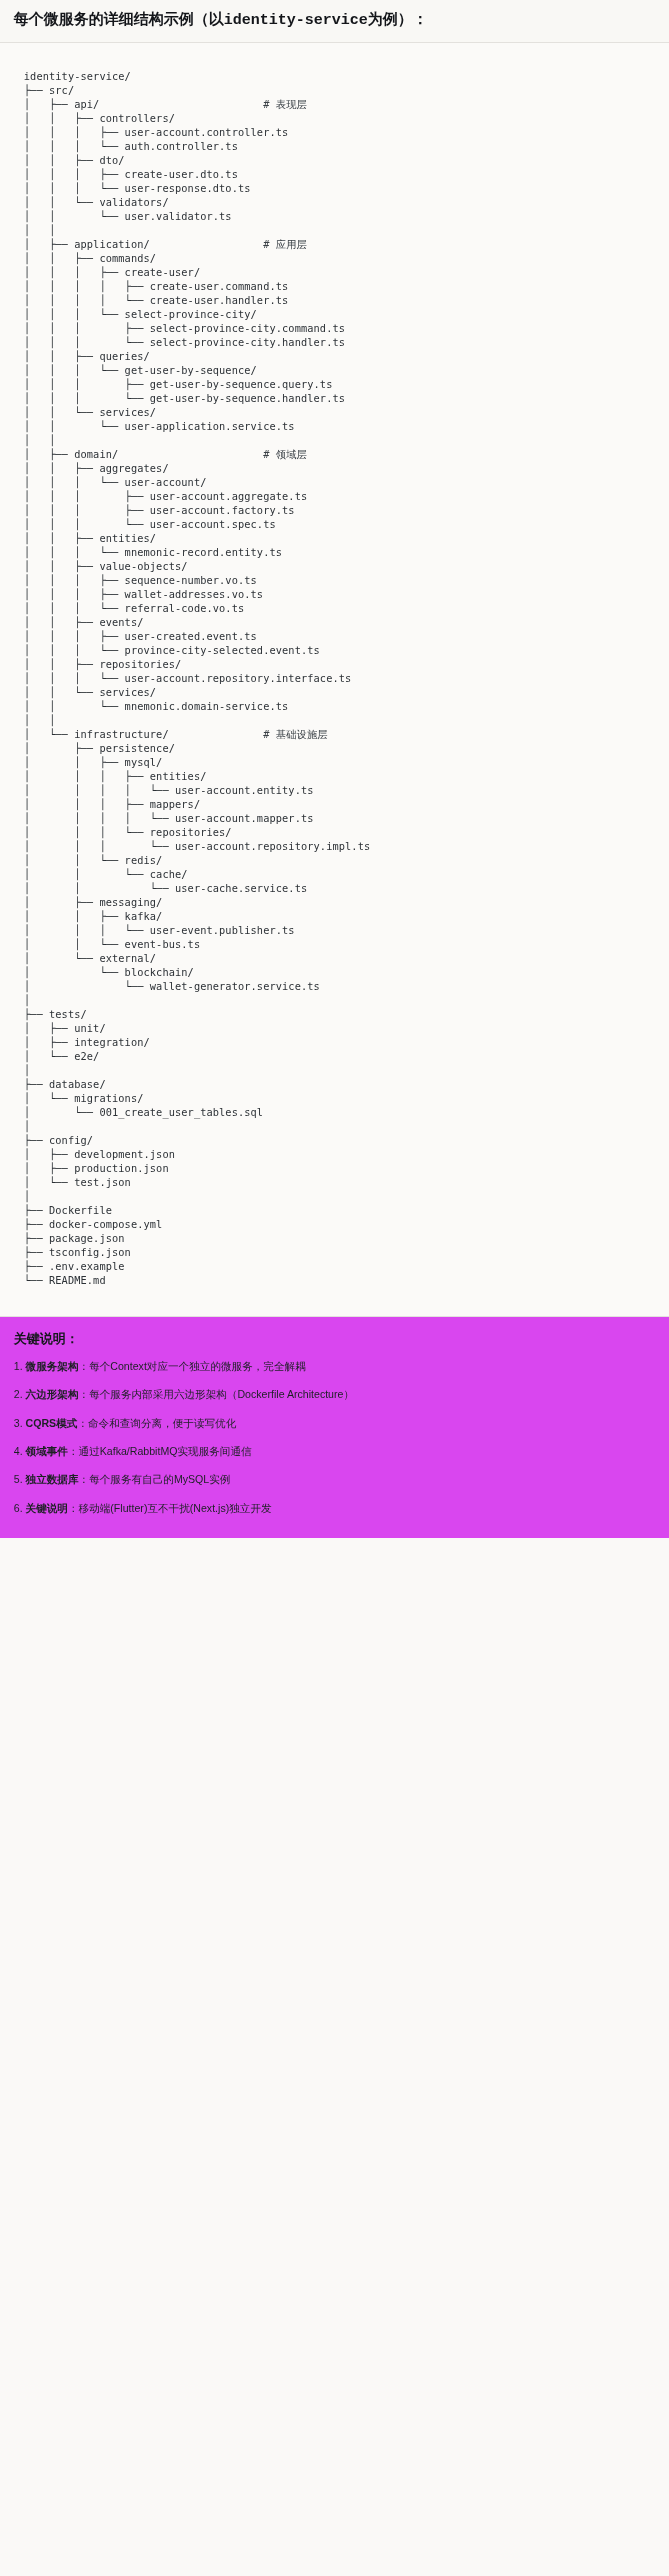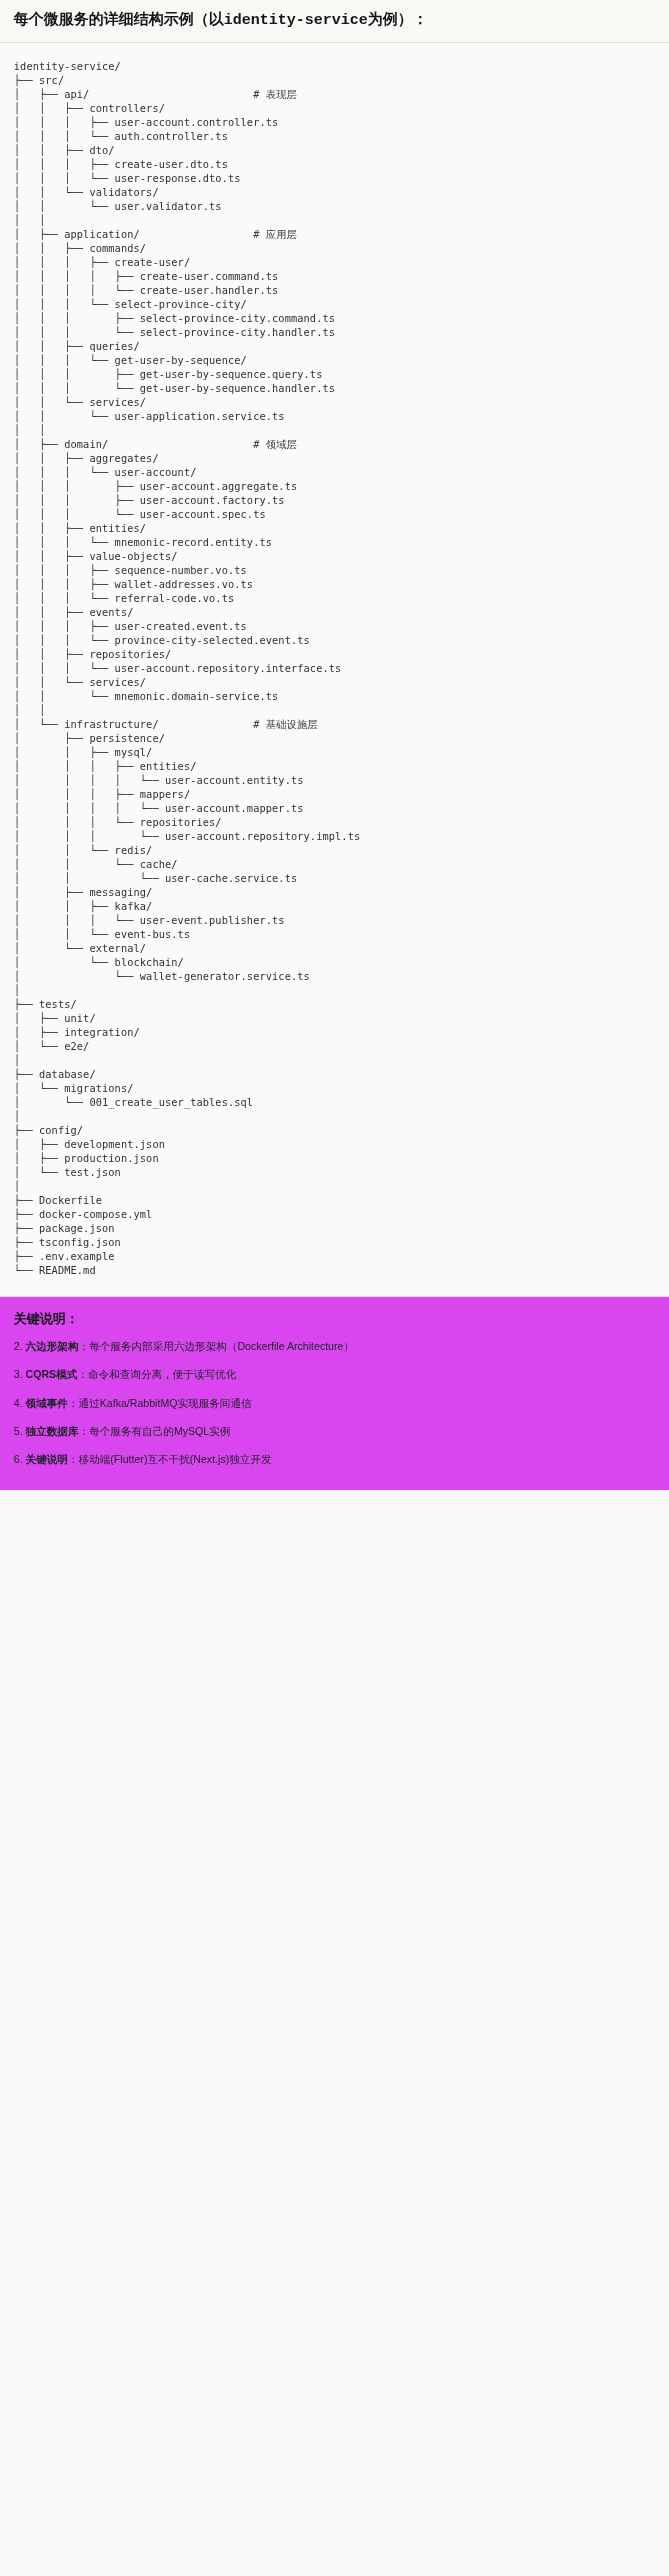--- a/index.html
+++ b/index.html
@@ -40,21 +40,21 @@
     padding: 16.3px 13.8px 19px 13.8px;
     background: #fbfaf8;
     border-bottom: 0.6px solid #e3e1dd;
   }
   .tree {
     font-family: "DejaVu Sans Mono", "Liberation Mono", monospace;
     font-size: 10.3px;
     line-height: 14px;
     color: #2c3136;
     white-space: pre;
-    margin: 0;
+    margin: 10px;
     letter-spacing: 0.1px;
   }
   .tree .ln {
     display: block;
     white-space: pre;
     min-height: 14px;
   }
   .tree .cmt {
     color: #3a4046;
   }
@@ -104,20 +104,21 @@
     <h1 class="page-title">每个微服务的详细结构示例（以identity-service为例）：</h1>
   </div>
 
   <div class="tree-block">
     <pre class="tree"><code id="tree-code"><span class="ln">identity-service/</span><span class="ln">├── src/</span><span class="ln"><span>│   ├── api/                          </span><span class="cmt"># 表现层</span></span><span class="ln">│   │   ├── controllers/</span><span class="ln">│   │   │   ├── user-account.controller.ts</span><span class="ln">│   │   │   └── auth.controller.ts</span><span class="ln">│   │   ├── dto/</span><span class="ln">│   │   │   ├── create-user.dto.ts</span><span class="ln">│   │   │   └── user-response.dto.ts</span><span class="ln">│   │   └── validators/</span><span class="ln">│   │       └── user.validator.ts</span><span class="ln">│   │</span><span class="ln"><span>│   ├── application/                  </span><span class="cmt"># 应用层</span></span><span class="ln">│   │   ├── commands/</span><span class="ln">│   │   │   ├── create-user/</span><span class="ln">│   │   │   │   ├── create-user.command.ts</span><span class="ln">│   │   │   │   └── create-user.handler.ts</span><span class="ln">│   │   │   └── select-province-city/</span><span class="ln">│   │   │       ├── select-province-city.command.ts</span><span class="ln">│   │   │       └── select-province-city.handler.ts</span><span class="ln">│   │   ├── queries/</span><span class="ln">│   │   │   └── get-user-by-sequence/</span><span class="ln">│   │   │       ├── get-user-by-sequence.query.ts</span><span class="ln">│   │   │       └── get-user-by-sequence.handler.ts</span><span class="ln">│   │   └── services/</span><span class="ln">│   │       └── user-application.service.ts</span><span class="ln">│   │</span><span class="ln"><span>│   ├── domain/                       </span><span class="cmt"># 领域层</span></span><span class="ln">│   │   ├── aggregates/</span><span class="ln">│   │   │   └── user-account/</span><span class="ln">│   │   │       ├── user-account.aggregate.ts</span><span class="ln">│   │   │       ├── user-account.factory.ts</span><span class="ln">│   │   │       └── user-account.spec.ts</span><span class="ln">│   │   ├── entities/</span><span class="ln">│   │   │   └── mnemonic-record.entity.ts</span><span class="ln">│   │   ├── value-objects/</span><span class="ln">│   │   │   ├── sequence-number.vo.ts</span><span class="ln">│   │   │   ├── wallet-addresses.vo.ts</span><span class="ln">│   │   │   └── referral-code.vo.ts</span><span class="ln">│   │   ├── events/</span><span class="ln">│   │   │   ├── user-created.event.ts</span><span class="ln">│   │   │   └── province-city-selected.event.ts</span><span class="ln">│   │   ├── repositories/</span><span class="ln">│   │   │   └── user-account.repository.interface.ts</span><span class="ln">│   │   └── services/</span><span class="ln">│   │       └── mnemonic.domain-service.ts</span><span class="ln">│   │</span><span class="ln"><span>│   └── infrastructure/               </span><span class="cmt"># 基础设施层</span></span><span class="ln">│       ├── persistence/</span><span class="ln">│       │   ├── mysql/</span><span class="ln">│       │   │   ├── entities/</span><span class="ln">│       │   │   │   └── user-account.entity.ts</span><span class="ln">│       │   │   ├── mappers/</span><span class="ln">│       │   │   │   └── user-account.mapper.ts</span><span class="ln">│       │   │   └── repositories/</span><span class="ln">│       │   │       └── user-account.repository.impl.ts</span><span class="ln">│       │   └── redis/</span><span class="ln">│       │       └── cache/</span><span class="ln">│       │           └── user-cache.service.ts</span><span class="ln">│       ├── messaging/</span><span class="ln">│       │   ├── kafka/</span><span class="ln">│       │   │   └── user-event.publisher.ts</span><span class="ln">│       │   └── event-bus.ts</span><span class="ln">│       └── external/</span><span class="ln">│           └── blockchain/</span><span class="ln">│               └── wallet-generator.service.ts</span><span class="ln">│</span><span class="ln">├── tests/</span><span class="ln">│   ├── unit/</span><span class="ln">│   ├── integration/</span><span class="ln">│   └── e2e/</span><span class="ln">│</span><span class="ln">├── database/</span><span class="ln">│   └── migrations/</span><span class="ln">│       └── 001_create_user_tables.sql</span><span class="ln">│</span><span class="ln">├── config/</span><span class="ln">│   ├── development.json</span><span class="ln">│   ├── production.json</span><span class="ln">│   └── test.json</span><span class="ln">│</span><span class="ln">├── Dockerfile</span><span class="ln">├── docker-compose.yml</span><span class="ln">├── package.json</span><span class="ln">├── tsconfig.json</span><span class="ln">├── .env.example</span><span class="ln">└── README.md</span></code></pre>
   </div>
 
   <div class="notes-block">
     <h2 class="notes-title">关键说明：</h2>
     <div id="notes-list">
+        <p class="note-item"><span class="num">1. </span><span class="nm">微服务架构</span><span>：</span><span class="body">每个Context对应一个独立的微服务，完全解耦</span></p>
         <p class="note-item"><span class="num">2. </span><span class="nm">六边形架构</span><span>：</span><span class="body">每个服务内部采用六边形架构（Dockerfile Architecture）</span></p>
         <p class="note-item"><span class="num">3. </span><span class="nm">CQRS模式</span><span>：</span><span class="body">命令和查询分离，便于读写优化</span></p>
         <p class="note-item"><span class="num">4. </span><span class="nm">领域事件</span><span>：</span><span class="body">通过Kafka/RabbitMQ实现服务间通信</span></p>
         <p class="note-item"><span class="num">5. </span><span class="nm">独立数据库</span><span>：</span><span class="body">每个服务有自己的MySQL实例</span></p>
         <p class="note-item"><span class="num">6. </span><span class="nm">关键说明</span><span>：</span><span class="body">移动端(Flutter)互不干扰(Next.js)独立开发</span></p>
       </div>
   </div>
 
 </div>
 

